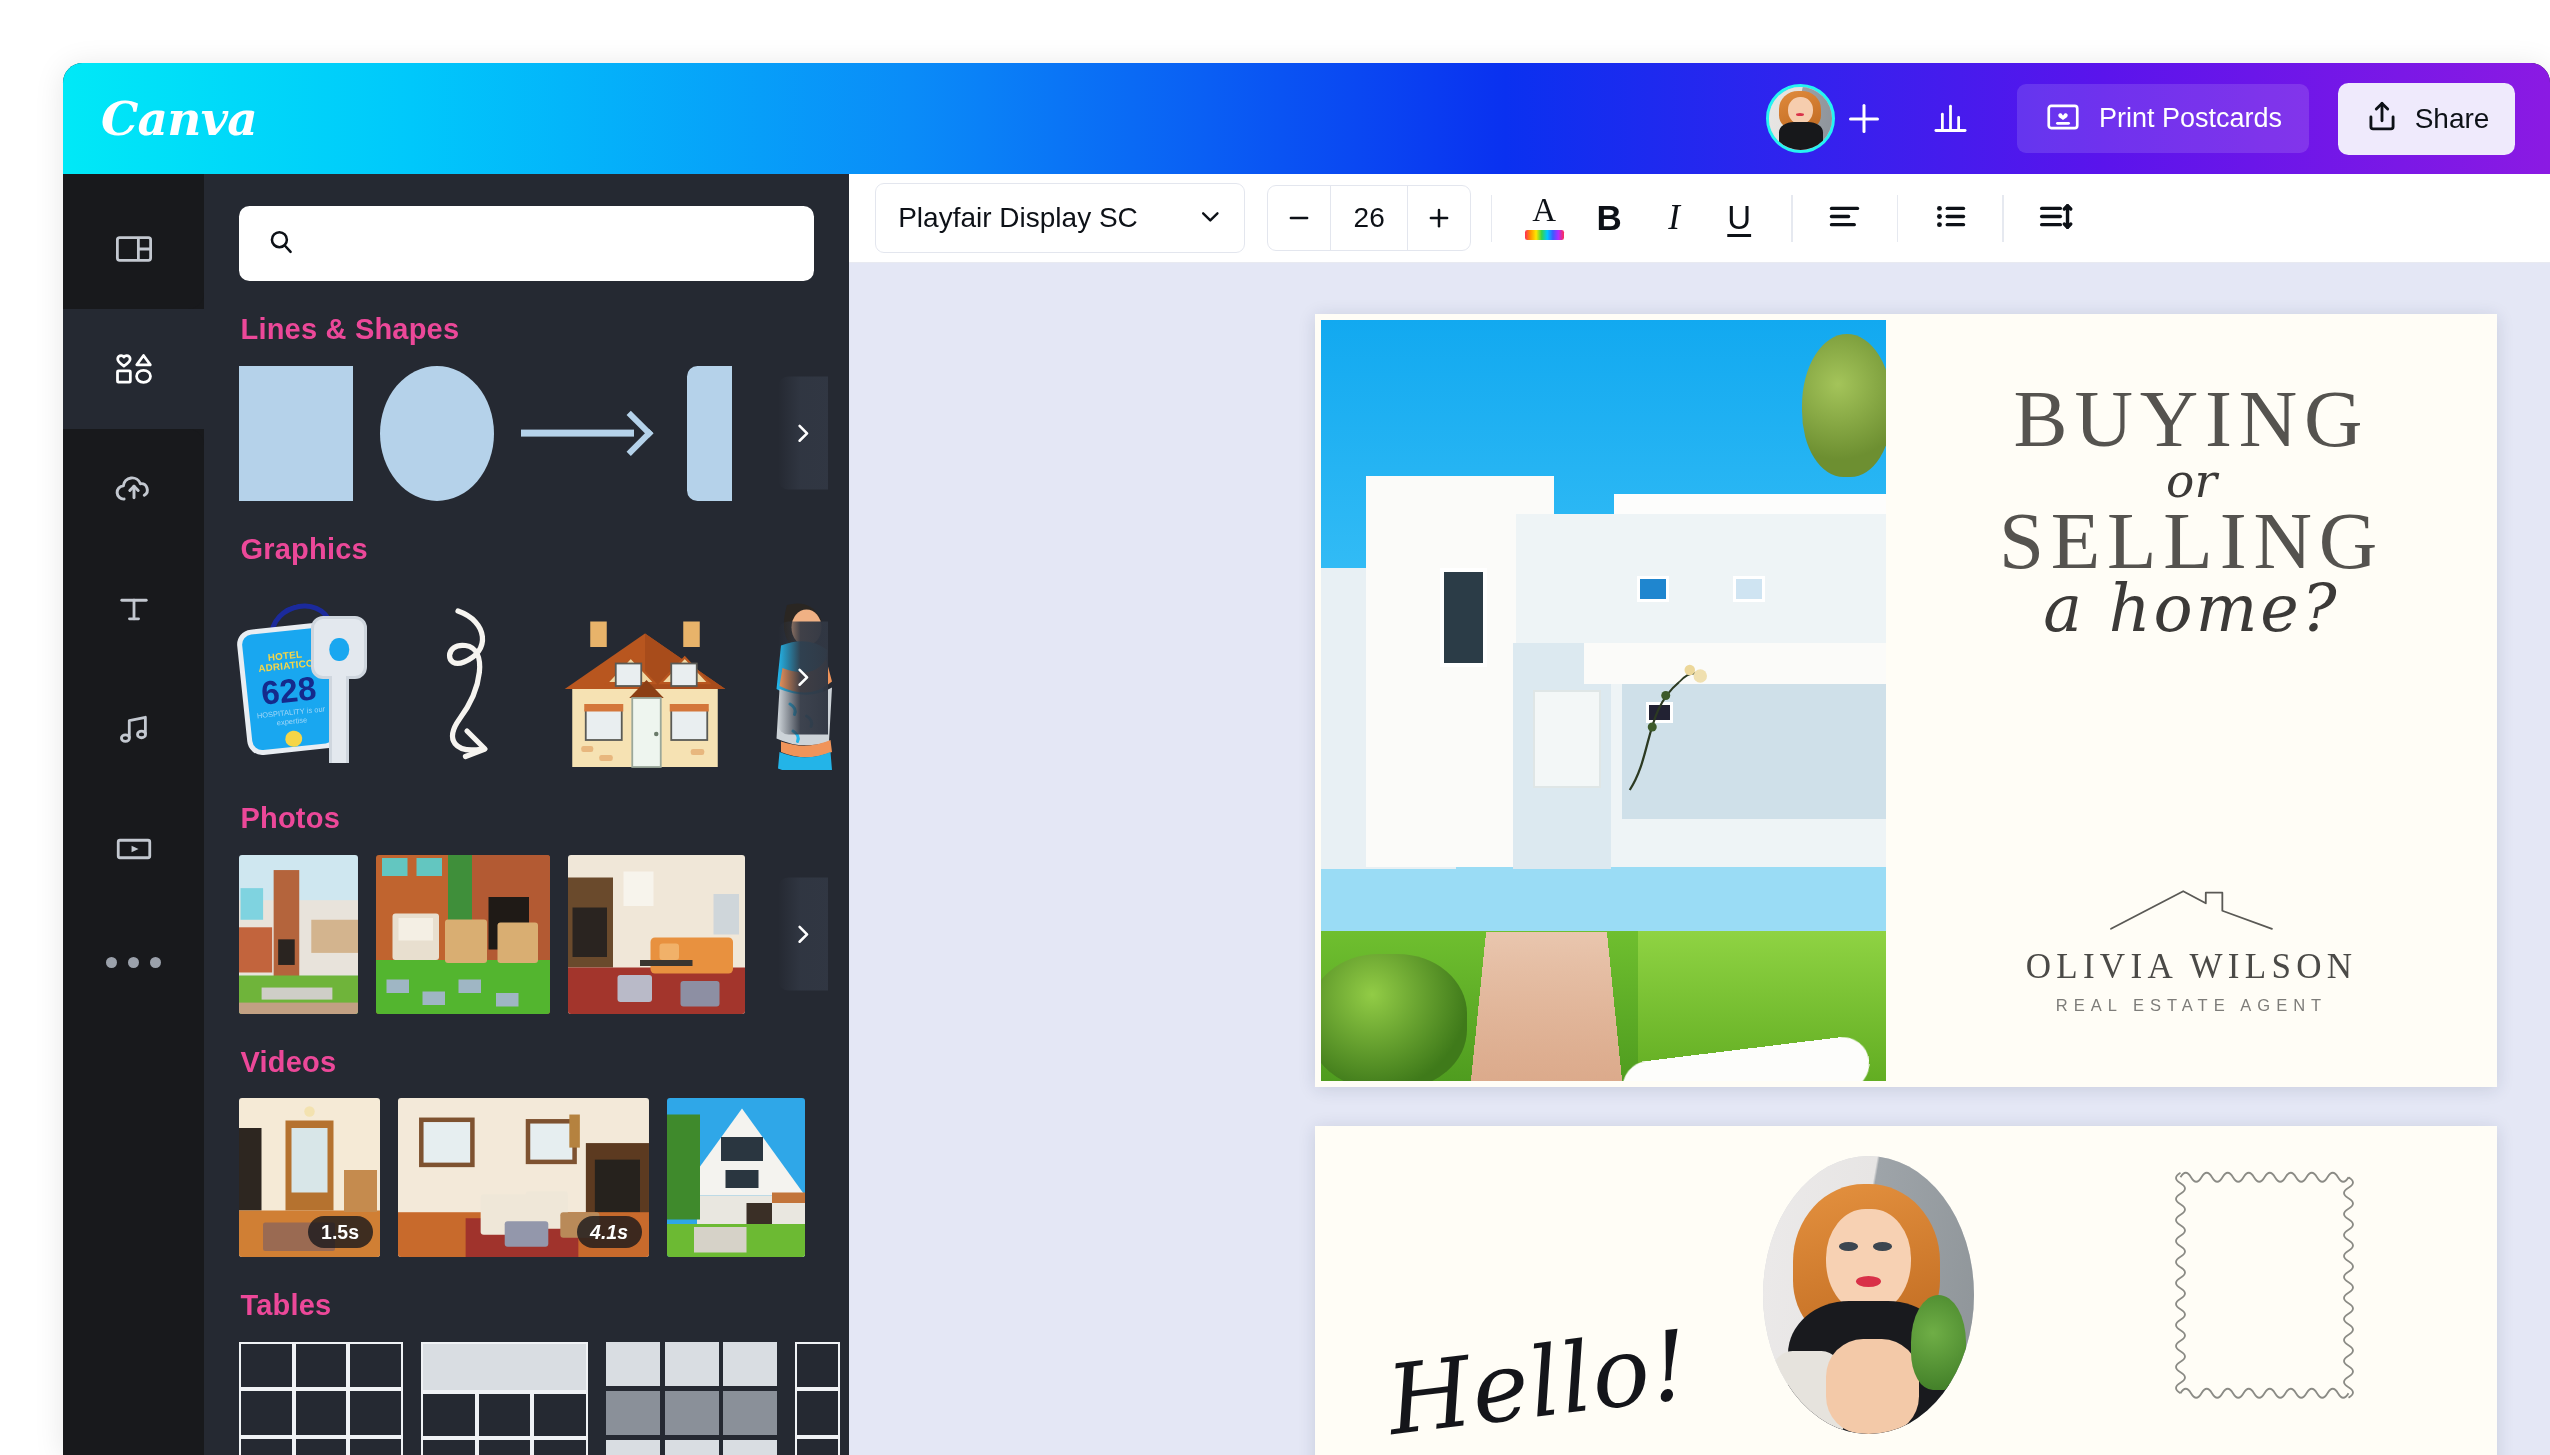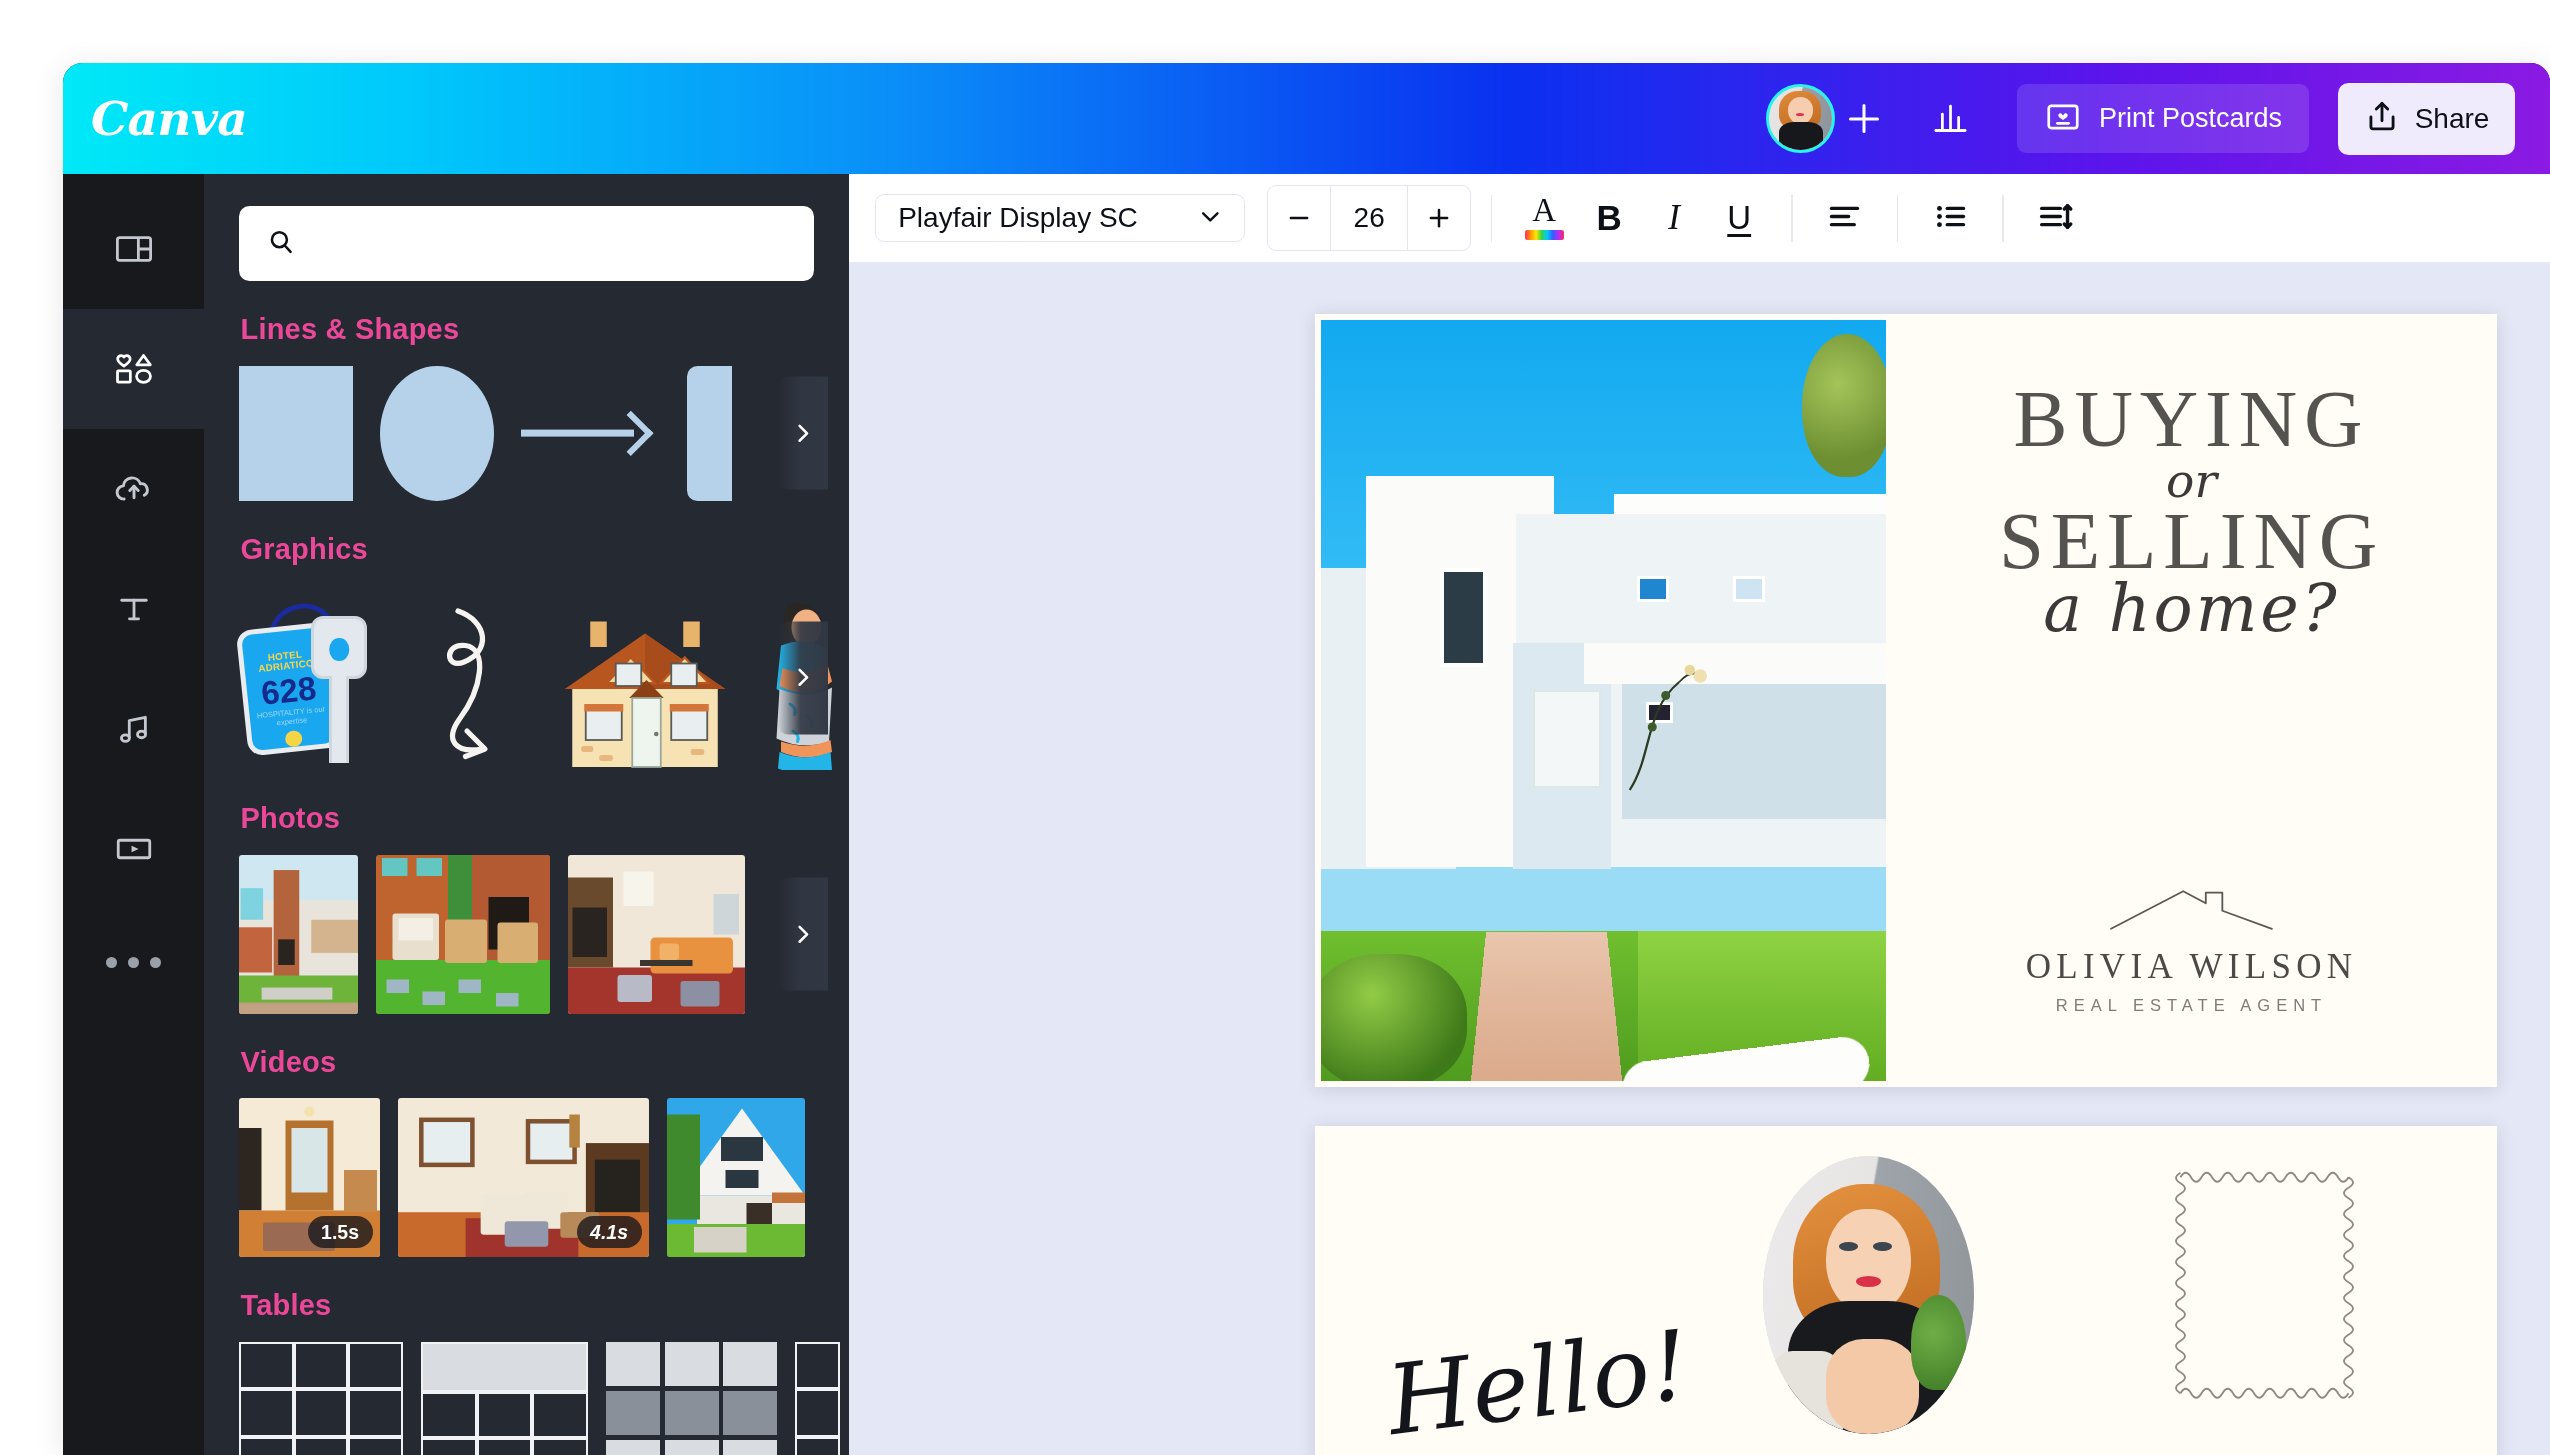--- a/index.html
+++ b/index.html
@@ -21,21 +21,21 @@
 
   
   .header {
     position: absolute; left: 0; top: 0;
     width: 100%; height: 111px;
     background: linear-gradient(90deg,#00e9f7 0%, #00c8fb 14%, #0a8cf8 34%, #0a31f0 58%, #5a14ec 82%, #8b1ae3 100%);
     display: flex; align-items: center;
     z-index: 40;
   }
   .logo {
-    margin-left: 28px;
+    margin-left: 38px;
     font-family: "DejaVu Serif", serif;
     font-style: italic;
     font-weight: 700;
     font-size: 47px;
     color: #fff;
     letter-spacing: -0.8px;
   }
   .header-right {
     margin-left: auto; margin-right: 35px;
     display: flex; align-items: center; gap: 0;
@@ -208,21 +208,21 @@
 
   
   .main { flex:1; position:relative; background:#e4e7f5; min-width:0; }
   .toolbar {
     position:absolute; left:0; top:0; right:0; height:89px;
     background:#fff; display:flex; align-items:center;
     padding-left: 25.6px; gap: 0; z-index: 12;
     border-bottom: 0.8px solid #e8eaf1;
   }
   .font-select {
-    width: 370px; height: 48px; border:1.5px solid #e3e6ee; border-radius:9px;
+    width: 370px; height: 70px; border:1.5px solid #e3e6ee; border-radius:9px;
     display:flex; align-items:center; justify-content:space-between;
     padding: 0 19.5px 0 22.6px; cursor:pointer; flex:none;
   }
   .font-select .fname { font-size:28px; color:#0d1117; white-space:nowrap; }
   .size-group {
     display:flex; align-items:center; height:66px; margin-left:22.6px;
     border:1.5px solid #e3e6ee; border-radius:9px; overflow:hidden; flex:none;
   }
   .size-btn { width:62px; height:100%; display:flex; align-items:center; justify-content:center; cursor:pointer; }
   .size-val {

